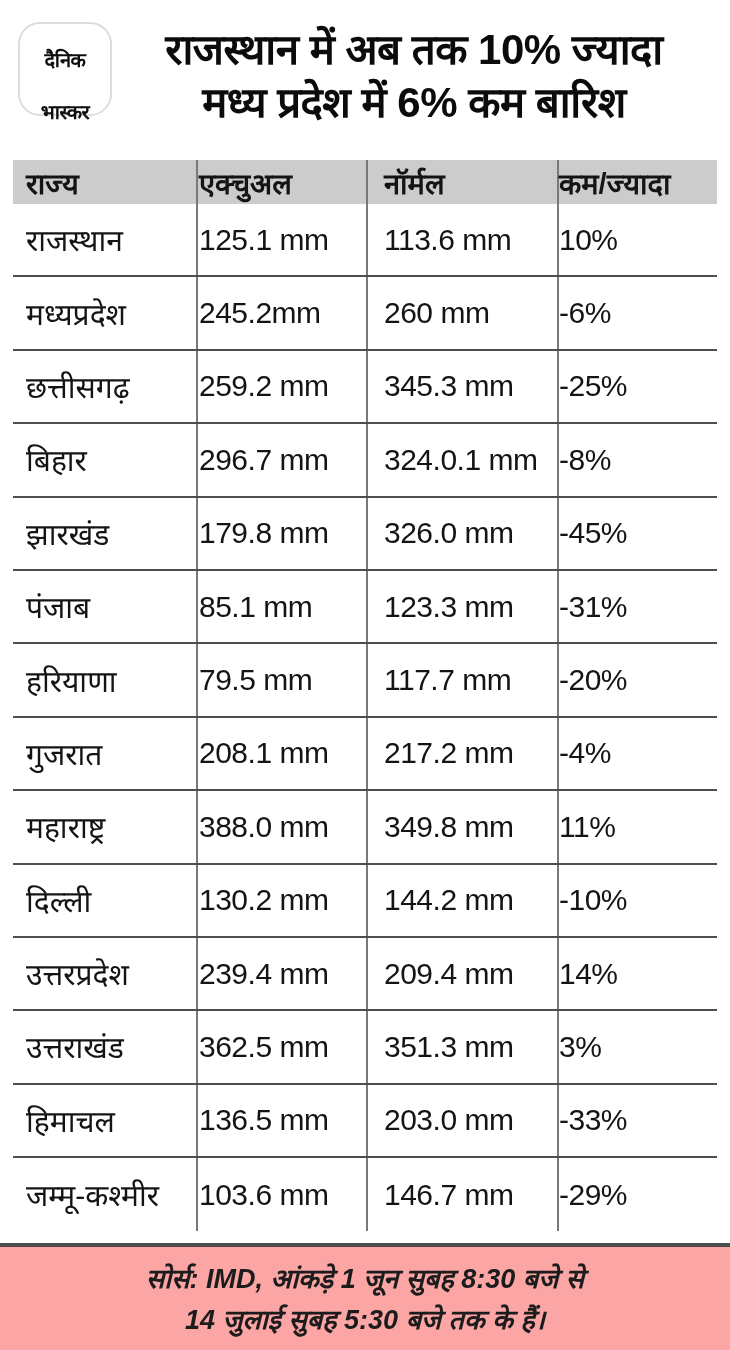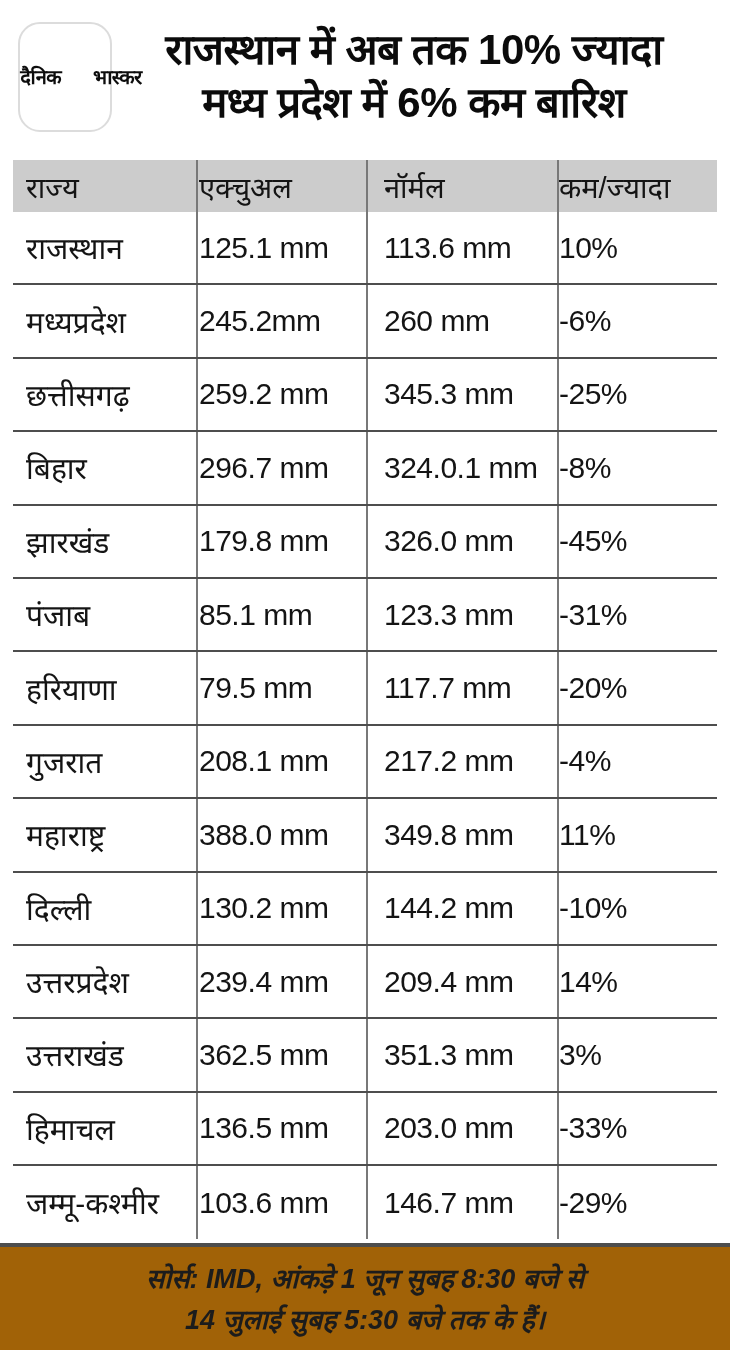--- a/index.html
+++ b/index.html
@@ -17,27 +17,27 @@
   }
 
   
   .top {
     display: flex;
     height: 160px;
     padding: 22px 14px 0 18px;
   }
   .logo {
     width: 94px;
-    height: 110px;
+    height: 94px;
     flex: 0 0 94px;
     border: 2px solid #dcdcdc;
     border-radius: 22px;
     background: #ffffff;
     display: flex;
-    flex-direction: row;
+    flex-direction: column;
     align-items: center;
     justify-content: center;
     gap: 32px;
   }
   .logo-dot {
     width: 24px;
     height: 24px;
     border-radius: 50%;
     margin-bottom: 2px;
   }
@@ -63,23 +63,23 @@
   
   .table {
     margin: 0 13px;
     width: 704px;
   }
   .trow, .thead {
     display: flex;
     width: 100%;
   }
   .thead {
-    height: 52px;
+    height: 44px;
     background: #cccccc;
-    font-weight: 400;
+    font-weight: 700;
     font-size: 29px;
   }
   .trow {
     height: 73.4px;
     border-bottom: 2px solid #4d4d4d;
     font-size: 30px;
   }
   .trow:last-child { border-bottom: none; align-items: flex-end; }
   .cell {
     display: flex;
@@ -91,21 +91,21 @@
   .c3 { width: 191px; padding-left: 16px; }
   .c4 { flex: 1;      }
   .c2, .c3, .c4 { border-left: 2px solid #787878; }
   .num { letter-spacing: -0.5px; white-space: nowrap; }
 
   
   .footer {
     position: absolute;
     left: 0; right: 0; bottom: 0;
     height: 107px;
-    background: #a16207;
+    background: #fca5a5;
     border-top: 4px solid #4d4d4d;
     text-align: center;
     font-style: italic;
     font-weight: 600;
     font-size: 27px;
     line-height: 1.5;
     color: #1c1c1c;
     padding-top: 12px;
   }
 </style>

